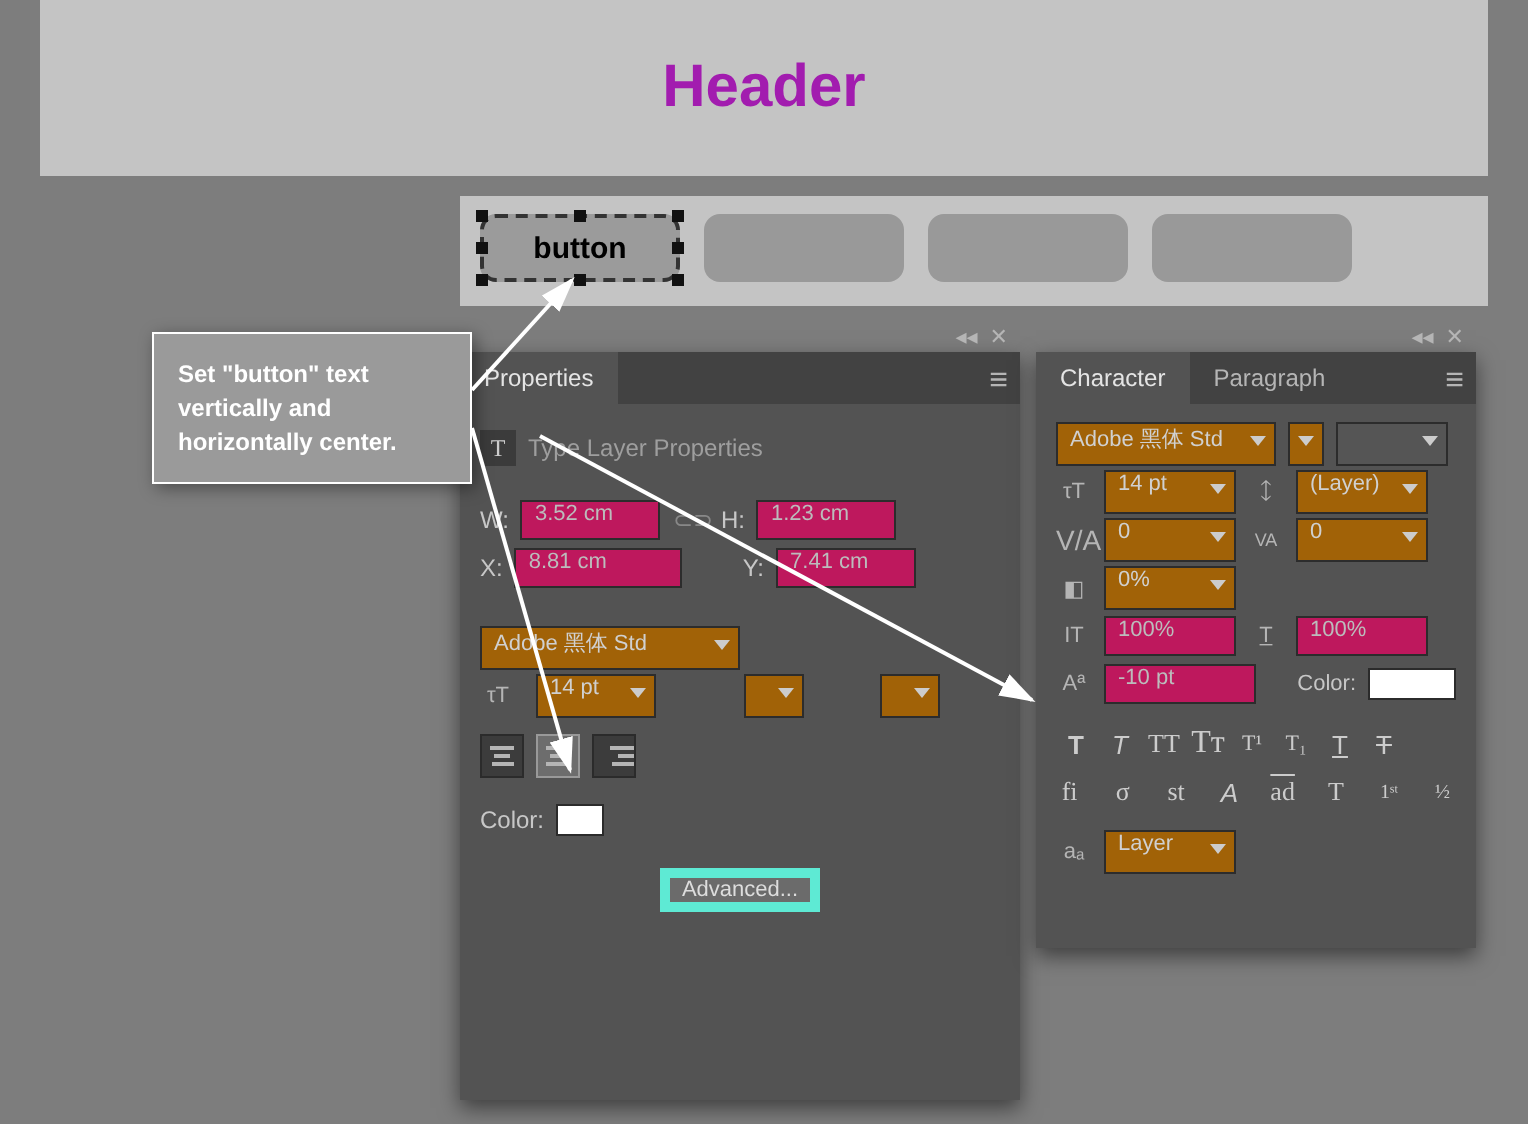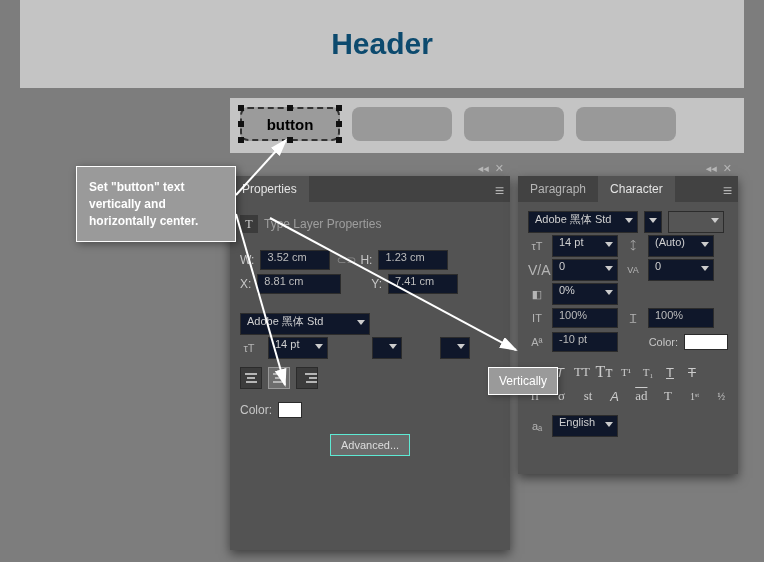--- a/index.html
+++ b/index.html
@@ -1,42 +1,42 @@
 <!DOCTYPE html>
 <html><head>
 <meta charset="utf-8">
 <style>
 *{box-sizing:border-box;margin:0;padding:0;font-family:Arial,Helvetica,sans-serif}
 html,body{width:764px;height:562px;overflow:hidden;background:#7d7d7d}
 .canvas{position:absolute;left:0;top:0;width:764px;height:562px;background:#7d7d7d}
-.hdr{position:absolute;left:20px;top:0;width:724px;height:88px;background:#c4c4c4;display:flex;align-items:center;justify-content:center;color:#0c4a6e;font-size:30px;font-weight:600}
+.hdr{position:absolute;left:20px;top:0;width:724px;height:88px;background:#c4c4c4;display:flex;align-items:center;justify-content:center;color:#a21caf;font-size:30px;font-weight:600}
 .leftcol{position:absolute;left:20px;top:98px;width:200px;height:450px;background:#c4c4c4;display:flex;align-items:center;justify-content:center;color:#fff;font-size:22px}
 .topstrip{position:absolute;left:230px;top:98px;width:514px;height:55px;background:#c4c4c4;padding:9px 10px;display:flex;gap:12px}
 .pill{width:100px;height:34px;border-radius:8px;background:#999}
 .selbtn{position:relative;width:100px;height:34px;border-radius:8px;background:#9b9b9b;display:flex;align-items:center;justify-content:center;border:2px dashed #333;font-family:Verdana;font-weight:700;font-size:15px;color:#000}
 .handle{position:absolute;width:6px;height:6px;background:#111}
 .h-tl{left:-4px;top:-4px}.h-t{left:calc(50% - 3px);top:-4px}.h-tr{right:-4px;top:-4px}
 .h-l{left:-4px;top:calc(50% - 3px)}.h-r{right:-4px;top:calc(50% - 3px)}
 .h-bl{left:-4px;bottom:-4px}.h-b{left:calc(50% - 3px);bottom:-4px}.h-br{right:-4px;bottom:-4px}
 
 .panel{position:absolute;background:#535353;color:#c7c7c7;box-shadow:0 4px 10px rgba(0,0,0,.5)}
 .ptabs{height:26px;display:flex;align-items:flex-start;position:relative;background:#424242}
 .ptab{padding:0 12px;font-size:12px;height:26px;display:flex;align-items:center;color:#b5b5b5;cursor:pointer}
 .ptab.active{background:#535353;color:#e4e4e4}
 .pctrl{position:absolute;right:6px;top:-14px;font-size:11px;color:#b5b5b5;display:flex;gap:6px}
 .pmenu{position:absolute;right:6px;top:6px;color:#b5b5b5}
 .row{display:flex;align-items:center;font-size:12px;height:24px;padding:0 10px;gap:6px}
-.inp{background:#0f172a;border:1px solid #2c2c2c;color:#bcbcbc;height:20px;padding:0 6px;font-size:11px}
-.sel{background:#0f172a;border:1px solid #2c2c2c;color:#d0d0d0;height:22px;padding:0 6px;font-size:11px;position:relative}
+.inp{background:#be185d;border:1px solid #2c2c2c;color:#bcbcbc;height:20px;padding:0 6px;font-size:11px}
+.sel{background:#a16207;border:1px solid #2c2c2c;color:#d0d0d0;height:22px;padding:0 6px;font-size:11px;position:relative}
 .caret{position:absolute;right:4px;top:6px;border-left:4px solid transparent;border-right:4px solid transparent;border-top:5px solid #ccc}
 .swatch{width:24px;height:16px;background:#fff;border:1px solid #2b2b2b}
 .alignbtn{width:22px;height:22px;background:#3c3c3c;border:1px solid #2b2b2b;display:flex;flex-direction:column;justify-content:center;align-items:center;gap:2px;cursor:pointer}
 .alignbtn.sel{background:#6d6d6d;border:1px solid #999}
 .al{height:2px;background:#b5b5b5}
-.advbtn{width:80px;height:22px;background:#6b6b6b;border:1px solid #5eead4;font-size:11px;color:#ddd;display:flex;align-items:center;justify-content:center;cursor:pointer;margin:12px auto}
+.advbtn{width:80px;height:22px;background:#6b6b6b;border:5px solid #5eead4;font-size:11px;color:#ddd;display:flex;align-items:center;justify-content:center;cursor:pointer;margin:12px auto}
 .miniicon{width:18px;font-size:11px;color:#b5b5b5;text-align:center}
 .stylebtn{width:20px;height:18px;font-size:13px;color:#ccc;display:flex;align-items:center;justify-content:center;cursor:pointer;font-family:Georgia,serif}
 .tooltip{position:absolute;background:#9a9a9a;color:#fff;font-size:12px;padding:6px 10px;border:1px solid #fff;box-shadow:2px 2px 6px rgba(0,0,0,.3)}
 .callout{position:absolute;background:#9a9a9a;color:#fff;font-size:12px;font-weight:600;line-height:1.4;padding:12px;border:1px solid #fff;width:160px;box-shadow:2px 2px 8px rgba(0,0,0,.4)}
 svg.arrow{position:absolute;pointer-events:none}
 .iconT{width:18px;height:18px;background:#3b3b3b;color:#ccc;font-size:12px;display:flex;align-items:center;justify-content:center;font-family:Georgia,serif}
 </style>
 </head>
 <body>
 
@@ -129,58 +129,58 @@
     </div>
     <div class="advbtn">Advanced...</div>
   </div>
 
   <div class="panel charpanel" style="left:518px;top:176px;width:220px;height:298px">
     <div class="pctrl">
       <span>◂◂</span>
       <span>✕</span>
     </div>
     <div class="ptabs">
+      <div class="ptab active">Character</div>
       <div class="ptab">Paragraph</div>
-      <div class="ptab active">Character</div>
       <div class="pmenu">≡</div>
     </div>
     <div class="row" style="margin-top:8px">
       <div class="sel" style="width:110px"><span>Adobe 黑体 Std</span><span class="caret"></span></div>
       <div class="sel" style="width:18px">
           <span class="caret"></span>
         </div>
       <div class="sel" style="width:56px;background:#555">
           <span class="caret"></span>
         </div>
     </div>
     <div class="row">
       <span class="miniicon">τT</span>
       <div class="sel" style="width:66px"><span>14 pt</span><span class="caret"></span></div>
       <span class="miniicon">🡙</span>
-      <div class="sel" style="width:66px"><span>(Auto)</span><span class="caret"></span></div>
+      <div class="sel" style="width:66px"><span>(Layer)</span><span class="caret"></span></div>
     </div>
     <div class="row">
       <span class="miniicon" style="font-size:14px">V/A</span>
       <div class="sel" style="width:66px"><span>0</span><span class="caret"></span></div>
       <span class="miniicon" style="font-size:9px">VA</span>
       <div class="sel" style="width:66px"><span>0</span><span class="caret"></span></div>
     </div>
     <div class="row">
       <span class="miniicon">◧</span>
       <div class="sel" style="width:66px"><span>0%</span><span class="caret"></span></div>
     </div>
     <div class="row">
       <span class="miniicon">IT</span>
       <div class="inp" style="width:66px">100%</div>
       <span class="miniicon">T̲</span>
       <div class="inp" style="width:66px">100%</div>
     </div>
     <div class="row">
       <span class="miniicon">Aª</span>
-      <div class="inp" style="width:66px">-10 pt</div>
+      <div class="inp" style="width:76px">-10 pt</div>
       <span style="flex:1;text-align:right;font-size:11px">Color:</span>
       <div class="swatch" style="width:44px"></div>
     </div>
     <div class="row" style="gap:2px;margin-top:6px">
       <div class="stylebtn">
           <b>T</b>
         </div>
       <div class="stylebtn">
           <i>T</i>
         </div>
@@ -202,29 +202,28 @@
       <div class="stylebtn">
           <i>A</i>
         </div>
       <div class="stylebtn" style="text-decoration:overline">ad</div>
       <div class="stylebtn">T</div>
       <div class="stylebtn" style="font-size:10px">1ˢᵗ</div>
       <div class="stylebtn" style="font-size:10px">½</div>
     </div>
     <div class="row" style="margin-top:6px">
       <span class="miniicon">aₐ</span>
-      <div class="sel" style="width:66px"><span>English</span><span class="caret"></span></div>
+      <div class="sel" style="width:66px"><span>Layer</span><span class="caret"></span></div>
     </div>
   </div>
 
   <div class="callout" style="left:76px;top:166px">
     <span>Set "button" text vertically and horizontally center.</span>
   </div>
 
-  <div class="tooltip" style="left:488px;top:367px"><span>Vertically</span></div>
 
   <svg class="arrow" style="left:0;top:0" width="764" height="562">
     <defs>
         <marker id="ah" markerWidth="10" markerHeight="10" refX="8" refY="3" orient="auto">
           <path d="M0,0 L9,3 L0,6 Z" fill="#fff"></path>
         </marker>
       </defs>
     <line x1="236" y1="195" x2="286" y2="140" stroke="#fff" stroke-width="2" marker-end="url(#ah)"></line>
     <line x1="236" y1="214" x2="285" y2="385" stroke="#fff" stroke-width="2" marker-end="url(#ah)"></line>
     <line x1="270" y1="218" x2="516" y2="350" stroke="#fff" stroke-width="2" marker-end="url(#ah)"></line>

